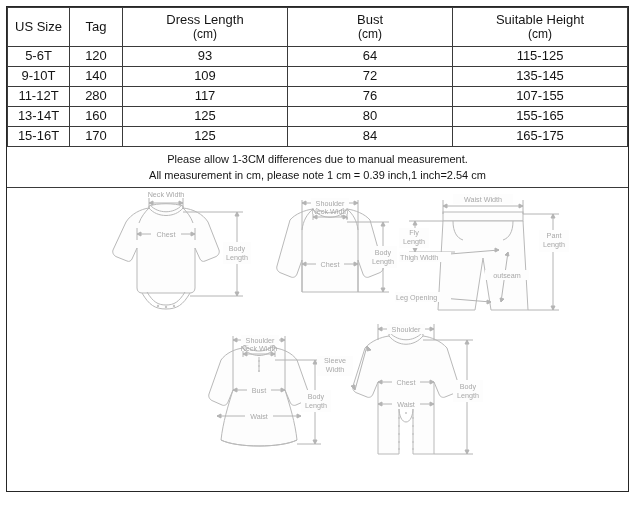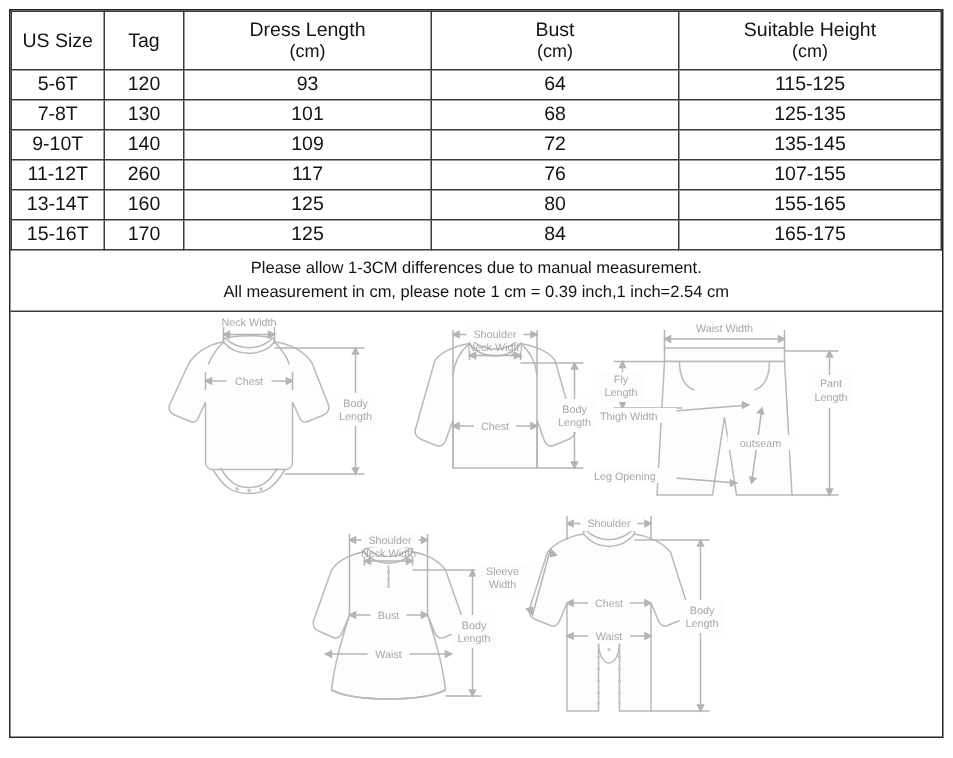--- a/index.html
+++ b/index.html
@@ -96,36 +96,29 @@
     </thead>
     <tbody>
       <tr>
         <td class="c0 edgeL">5-6T</td>
         <td class="c1">120</td>
         <td class="c2">93</td>
         <td class="c3">64</td>
         <td class="c4 edgeR">115-125</td>
       </tr>
       <tr>
-        <td class="c0 edgeL">7-8T</td>
-        <td class="c1">130</td>
-        <td class="c2">101</td>
-        <td class="c3">68</td>
-        <td class="c4 edgeR">125-135</td>
-      </tr>
-      <tr>
         <td class="c0 edgeL">9-10T</td>
         <td class="c1">140</td>
         <td class="c2">109</td>
         <td class="c3">72</td>
         <td class="c4 edgeR">135-145</td>
       </tr>
       <tr>
         <td class="c0 edgeL">11-12T</td>
-        <td class="c1">260</td>
+        <td class="c1">280</td>
         <td class="c2">117</td>
         <td class="c3">76</td>
         <td class="c4 edgeR">107-155</td>
       </tr>
       <tr>
         <td class="c0 edgeL">13-14T</td>
         <td class="c1">160</td>
         <td class="c2">125</td>
         <td class="c3">80</td>
         <td class="c4 edgeR">155-165</td>

